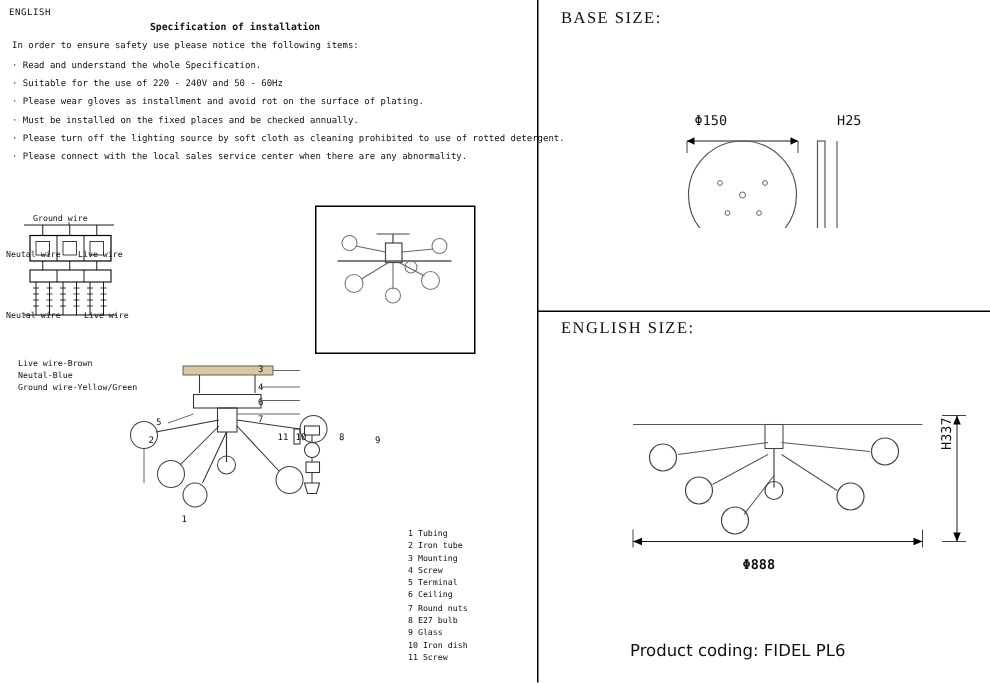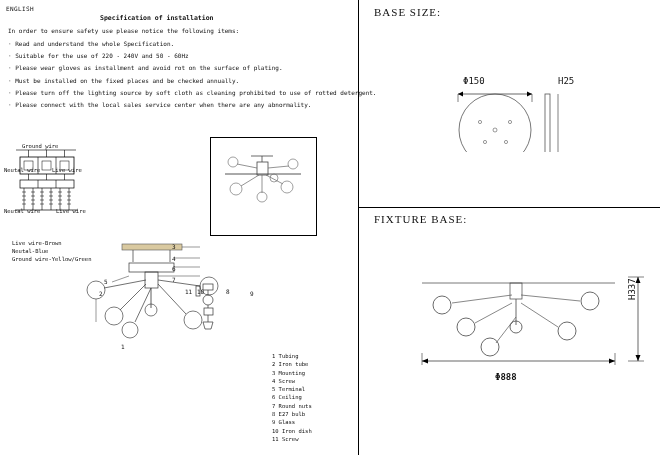--- a/index.html
+++ b/index.html
@@ -316,21 +316,21 @@
     <circle cx="45" cy="70" r="1.6" fill="none" stroke="#555" stroke-width="0.6"></circle>
     <circle cx="66" cy="70" r="1.6" fill="none" stroke="#555" stroke-width="0.6"></circle>
 
     <rect x="105" y="22" width="5" height="72" fill="none" stroke="#555" stroke-width="0.8"></rect>
     <line x1="118" y1="22" x2="118" y2="94" stroke="#000" stroke-width="0.5"></line>
   </svg>
 
   <div class="dim-label" style="left:463px; top:76px;text-align:center;">Φ150</div>
   <div class="dim-label" style="left:558px; top:76px;text-align:center;">H25</div>
 
-  <div class="sec-title" style="left:374px; top:213px;">FIXTURE BASE:</div>
+  <div class="sec-title" style="left:374px; top:213px;">ENGLISH SIZE:</div>
 
   <svg class="sv" style="left:400px; top:265px;" width="250" height="115">
 
     <line x1="22" y1="18" x2="215" y2="18" stroke="#555" stroke-width="0.8"></line>
 
     <rect x="110" y="18" width="12" height="16" fill="none" stroke="#444" stroke-width="0.7"></rect>
     <line x1="116" y1="34" x2="116" y2="60" stroke="#444" stroke-width="0.8"></line>
 
     <g stroke="#555" stroke-width="0.7" fill="none">
       <line x1="112" y1="30" x2="52" y2="38"></line>
@@ -358,14 +358,15 @@
     <line x1="238" y1="12" x2="238" y2="96" stroke="#000" stroke-width="0.6"></line>
     <path d="M238 12 l-2.5 6 h5 z" fill="#000"></path>
     <path d="M238 96 l-2.5 -6 h5 z" fill="#000"></path>
     <line x1="228" y1="12" x2="244" y2="12" stroke="#000" stroke-width="0.5"></line>
     <line x1="228" y1="96" x2="244" y2="96" stroke="#000" stroke-width="0.5"></line>
   </svg>
 
   <div class="dim-label" style="left:495px; top:372px;font-weight:bold;">Φ888</div>
   <div class="dim-label" style="left:627px; top:300px; transform: rotate(-90deg); transform-origin: left top;">H337</div>
 
+  <div class="prod-code">Product coding: FIDEL PL6</div>
 
 </div>
 
 </body></html>

